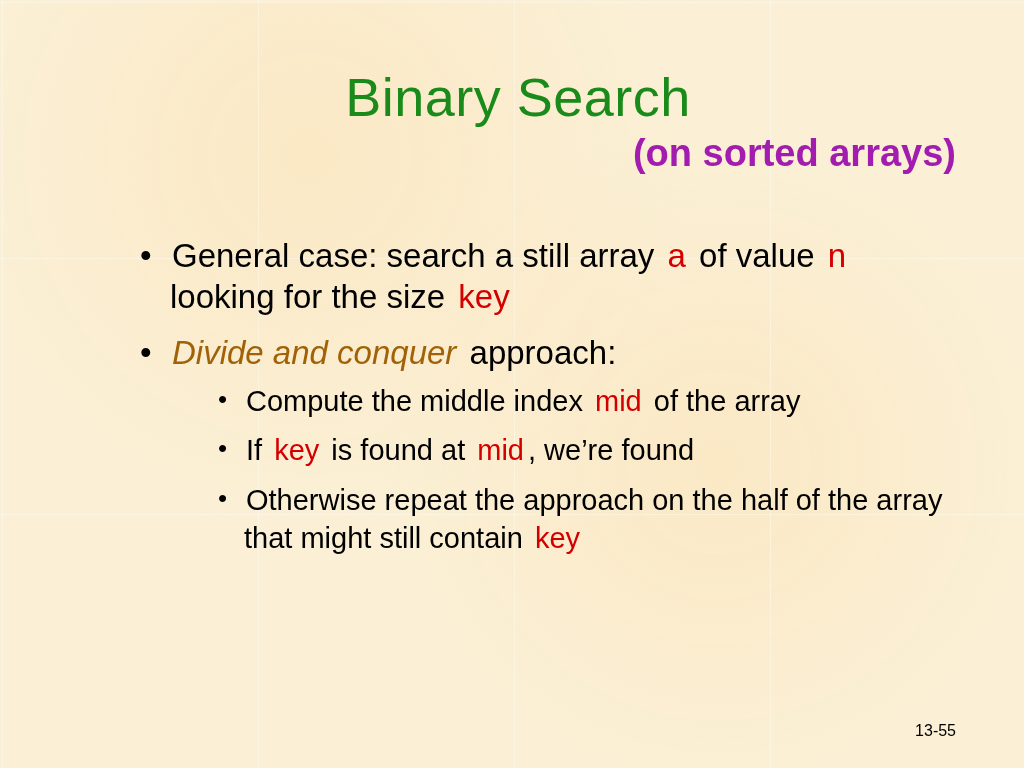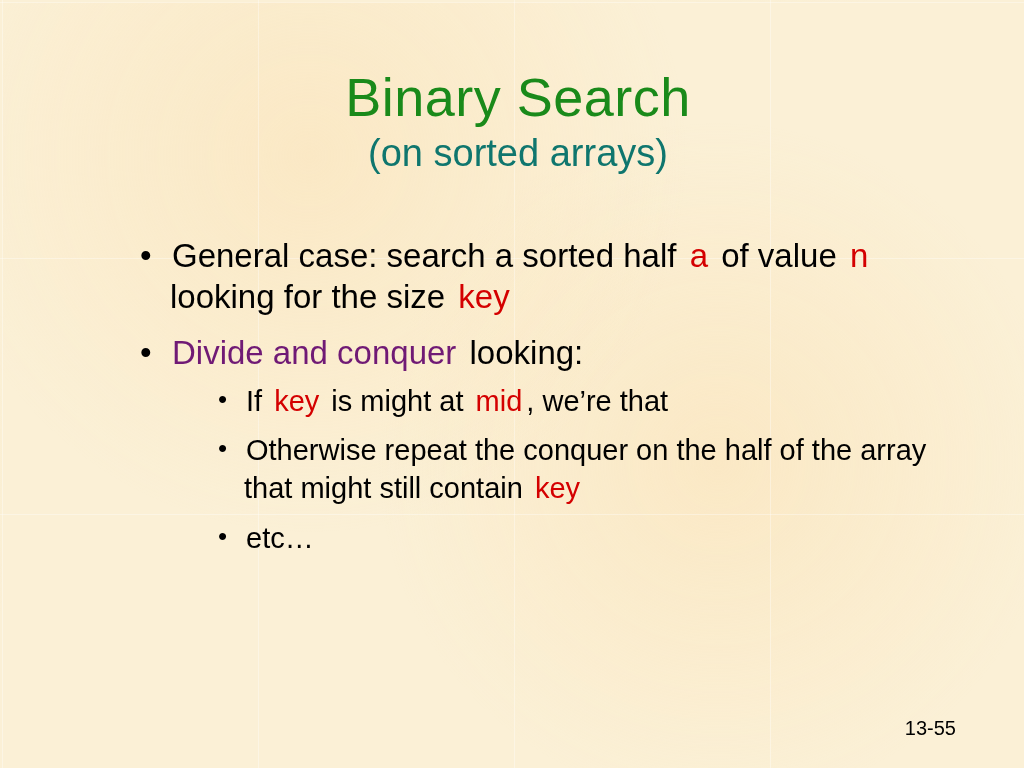--- a/index.html
+++ b/index.html
@@ -22,23 +22,24 @@
   }
   .title-block { text-align: center; margin-bottom: 60px; }
   .title {
     font-size: 54px;
     color: #1a8a1a;
     font-weight: normal;
     letter-spacing: 0.5px;
   }
   .subtitle {
     font-size: 38px;
-    color: #0f766e;
-    font-weight: normal;
+    color: #a21caf;
+    font-weight: bold;
     margin-top: 4px;
+    text-align: right;
   }
   ul.top {
     list-style: none;
     padding-left: 60px;
   }
   ul.top > li {
     position: relative;
     font-size: 33px;
     line-height: 1.25;
     margin-bottom: 14px;
@@ -64,53 +65,53 @@
     padding-left: 26px;
   }
   ul.sub > li::before {
     content: "•";
     position: absolute;
     left: 0;
     top: 0;
     font-size: 26px;
   }
   .hl { color: #d40000; }
-  .hl-it { color: #701a75; }
+  .hl-it { color: #a16207; font-style: italic; }
   .pagenum {
     position: absolute;
     bottom: 30px;
     right: 70px;
-    font-size: 20px;
+    font-size: 16px;
     color: #000;
   }
 </style>
 </head>
 <body>
 
 <div class="slide">
 
   <div class="title-block">
     <div class="title">Binary Search</div>
     <div class="subtitle">(on sorted arrays)</div>
   </div>
 
   <ul class="top">
     <li>
-      <span>General case: search a sorted half </span><span class="hl">a</span><span> of value </span><span class="hl">n</span><span> looking for the size </span><span class="hl">key</span>
+      <span>General case: search a still array </span><span class="hl">a</span><span> of value </span><span class="hl">n</span><span> looking for the size </span><span class="hl">key</span>
     </li>
     <li>
-      <span class="hl-it">Divide and conquer</span><span> looking:</span>
+      <span class="hl-it">Divide and conquer</span><span> approach:</span>
       <ul class="sub">
         <li>
-          <span>If </span><span class="hl">key</span><span> is might at </span><span class="hl">mid</span><span>, we’re that</span>
+          <span>Compute the middle index </span><span class="hl">mid</span><span> of the array</span>
         </li>
         <li>
-          <span>Otherwise repeat the conquer on the half of the array that might still contain </span><span class="hl">key</span>
+          <span>If </span><span class="hl">key</span><span> is found at </span><span class="hl">mid</span><span>, we’re found</span>
         </li>
         <li>
-          <span>etc…</span>
+          <span>Otherwise repeat the approach on the half of the array that might still contain </span><span class="hl">key</span>
         </li>
       </ul>
     </li>
   </ul>
 
   <div class="pagenum">13-55</div>
 </div>
 
 </body></html>

